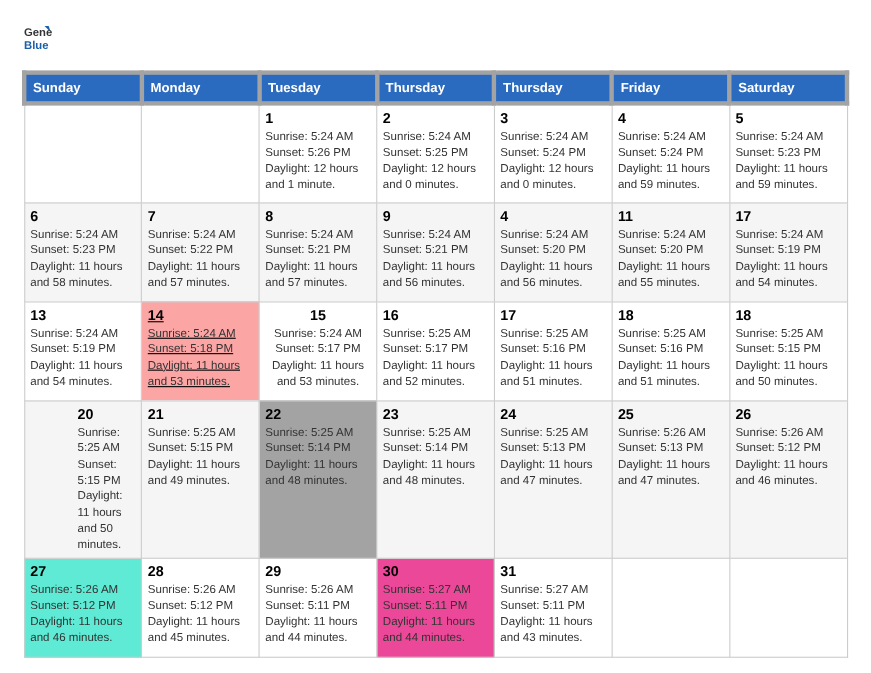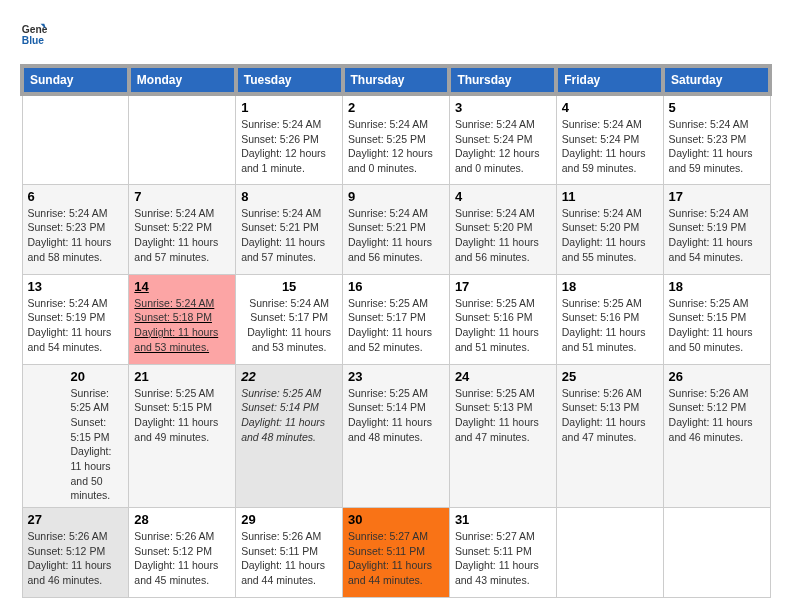--- a/index.html
+++ b/index.html
@@ -204,21 +204,21 @@
       </tr>
       <tr>
         <td style="background: rgb(245, 245, 245); padding-left: 48px;">
           <span class="day-number">20</span>
           <div class="day-info">Sunrise: 5:25 AM<br>Sunset: 5:15 PM<br>Daylight: 11 hours and 50 minutes.</div>
         </td>
         <td style="background: rgb(245, 245, 245);">
           <span class="day-number">21</span>
           <div class="day-info">Sunrise: 5:25 AM<br>Sunset: 5:15 PM<br>Daylight: 11 hours and 49 minutes.</div>
         </td>
-        <td style="background: #e5e5e5; font-style: italic;">
+        <td style="background: #a3a3a3;">
           <span class="day-number">22</span>
           <div class="day-info">Sunrise: 5:25 AM<br>Sunset: 5:14 PM<br>Daylight: 11 hours and 48 minutes.</div>
         </td>
         <td style="background: rgb(245, 245, 245);">
           <span class="day-number">23</span>
           <div class="day-info">Sunrise: 5:25 AM<br>Sunset: 5:14 PM<br>Daylight: 11 hours and 48 minutes.</div>
         </td>
         <td style="background: rgb(245, 245, 245);">
           <span class="day-number">24</span>
           <div class="day-info">Sunrise: 5:25 AM<br>Sunset: 5:13 PM<br>Daylight: 11 hours and 47 minutes.</div>
@@ -226,33 +226,33 @@
         <td style="background: rgb(245, 245, 245);">
           <span class="day-number">25</span>
           <div class="day-info">Sunrise: 5:26 AM<br>Sunset: 5:13 PM<br>Daylight: 11 hours and 47 minutes.</div>
         </td>
         <td style="background: rgb(245, 245, 245);">
           <span class="day-number">26</span>
           <div class="day-info">Sunrise: 5:26 AM<br>Sunset: 5:12 PM<br>Daylight: 11 hours and 46 minutes.</div>
         </td>
       </tr>
       <tr>
-        <td style="background: #e5e5e5;">
+        <td style="background: #5eead4;">
           <span class="day-number">27</span>
           <div class="day-info">Sunrise: 5:26 AM<br>Sunset: 5:12 PM<br>Daylight: 11 hours and 46 minutes.</div>
         </td>
         <td style="background: rgb(255, 255, 255);">
           <span class="day-number">28</span>
           <div class="day-info">Sunrise: 5:26 AM<br>Sunset: 5:12 PM<br>Daylight: 11 hours and 45 minutes.</div>
         </td>
         <td style="background: rgb(255, 255, 255);">
           <span class="day-number">29</span>
           <div class="day-info">Sunrise: 5:26 AM<br>Sunset: 5:11 PM<br>Daylight: 11 hours and 44 minutes.</div>
         </td>
-        <td style="background: #f97316;">
+        <td style="background: #ec4899;">
           <span class="day-number">30</span>
           <div class="day-info">Sunrise: 5:27 AM<br>Sunset: 5:11 PM<br>Daylight: 11 hours and 44 minutes.</div>
         </td>
         <td style="background: rgb(255, 255, 255);">
           <span class="day-number">31</span>
           <div class="day-info">Sunrise: 5:27 AM<br>Sunset: 5:11 PM<br>Daylight: 11 hours and 43 minutes.</div>
         </td>
         <td class="empty-cell"></td>
         <td class="empty-cell"></td>
       </tr>

